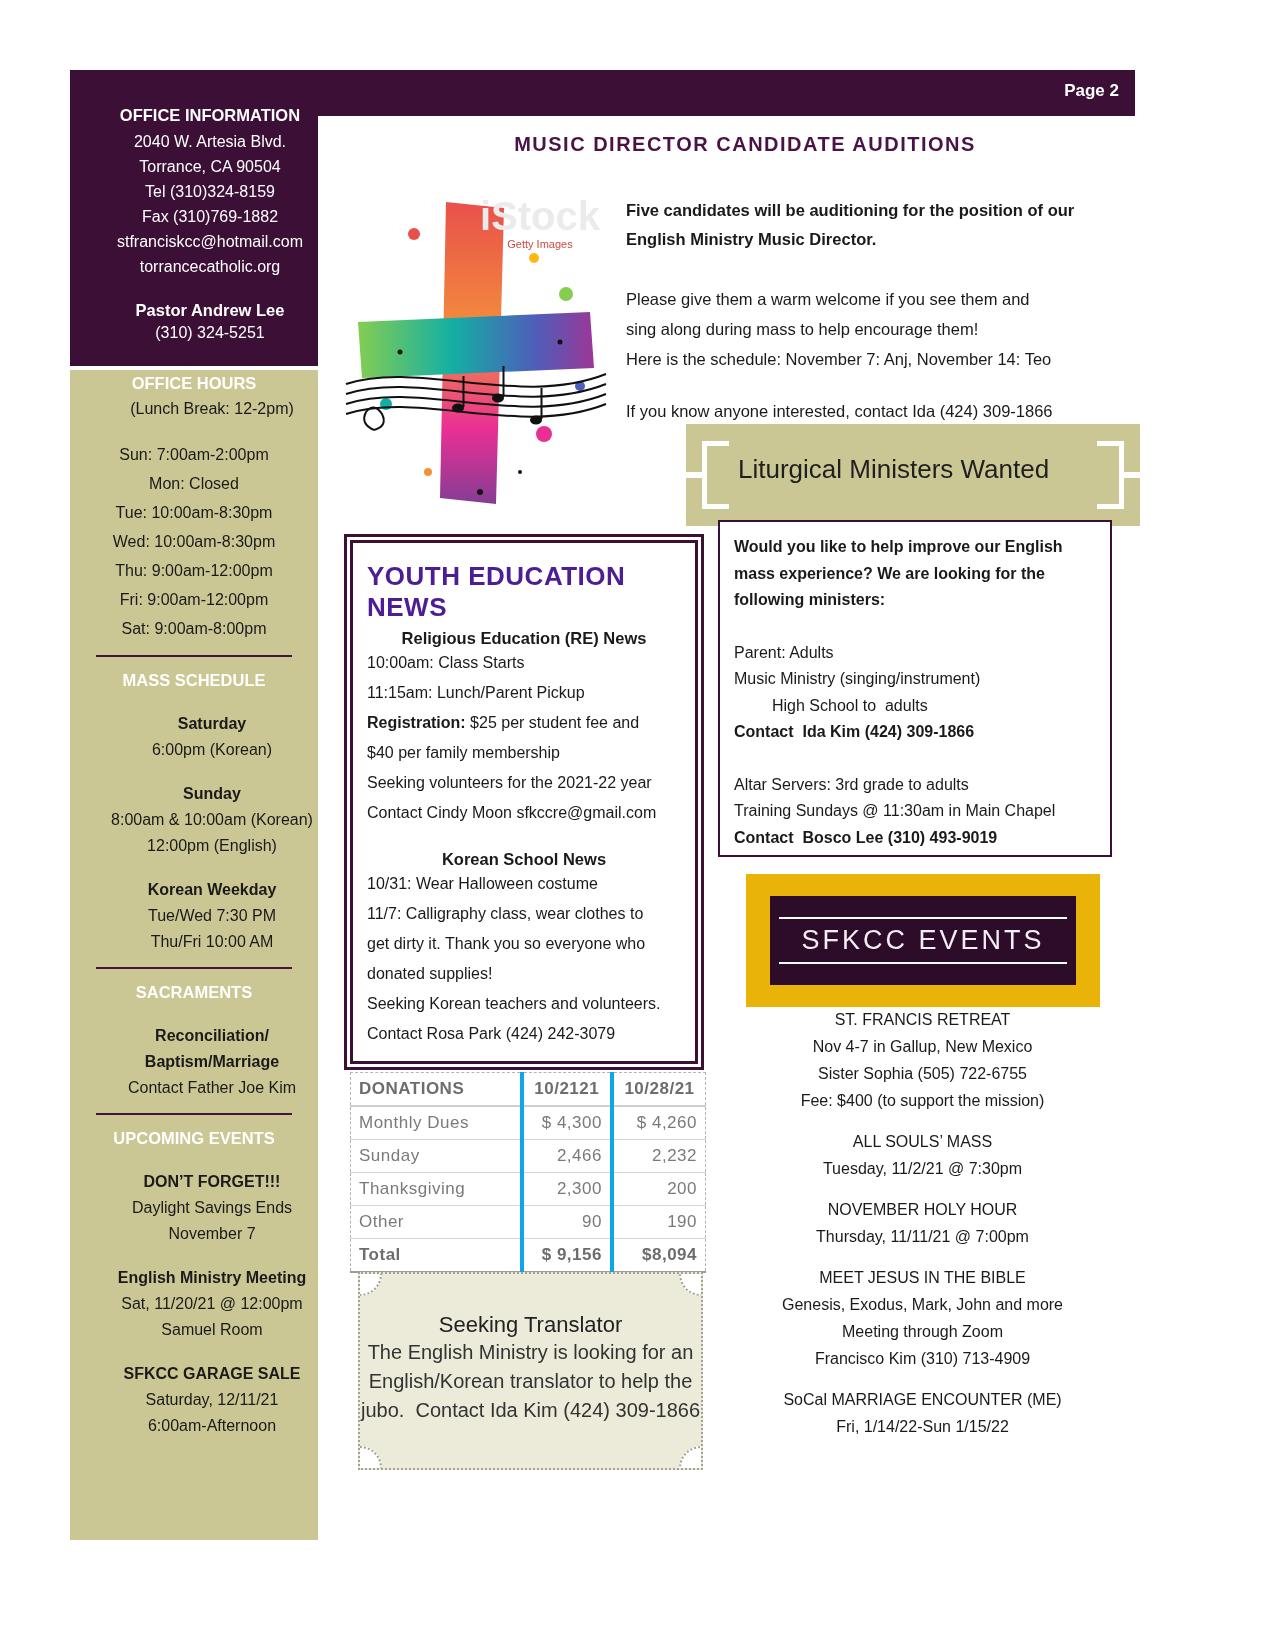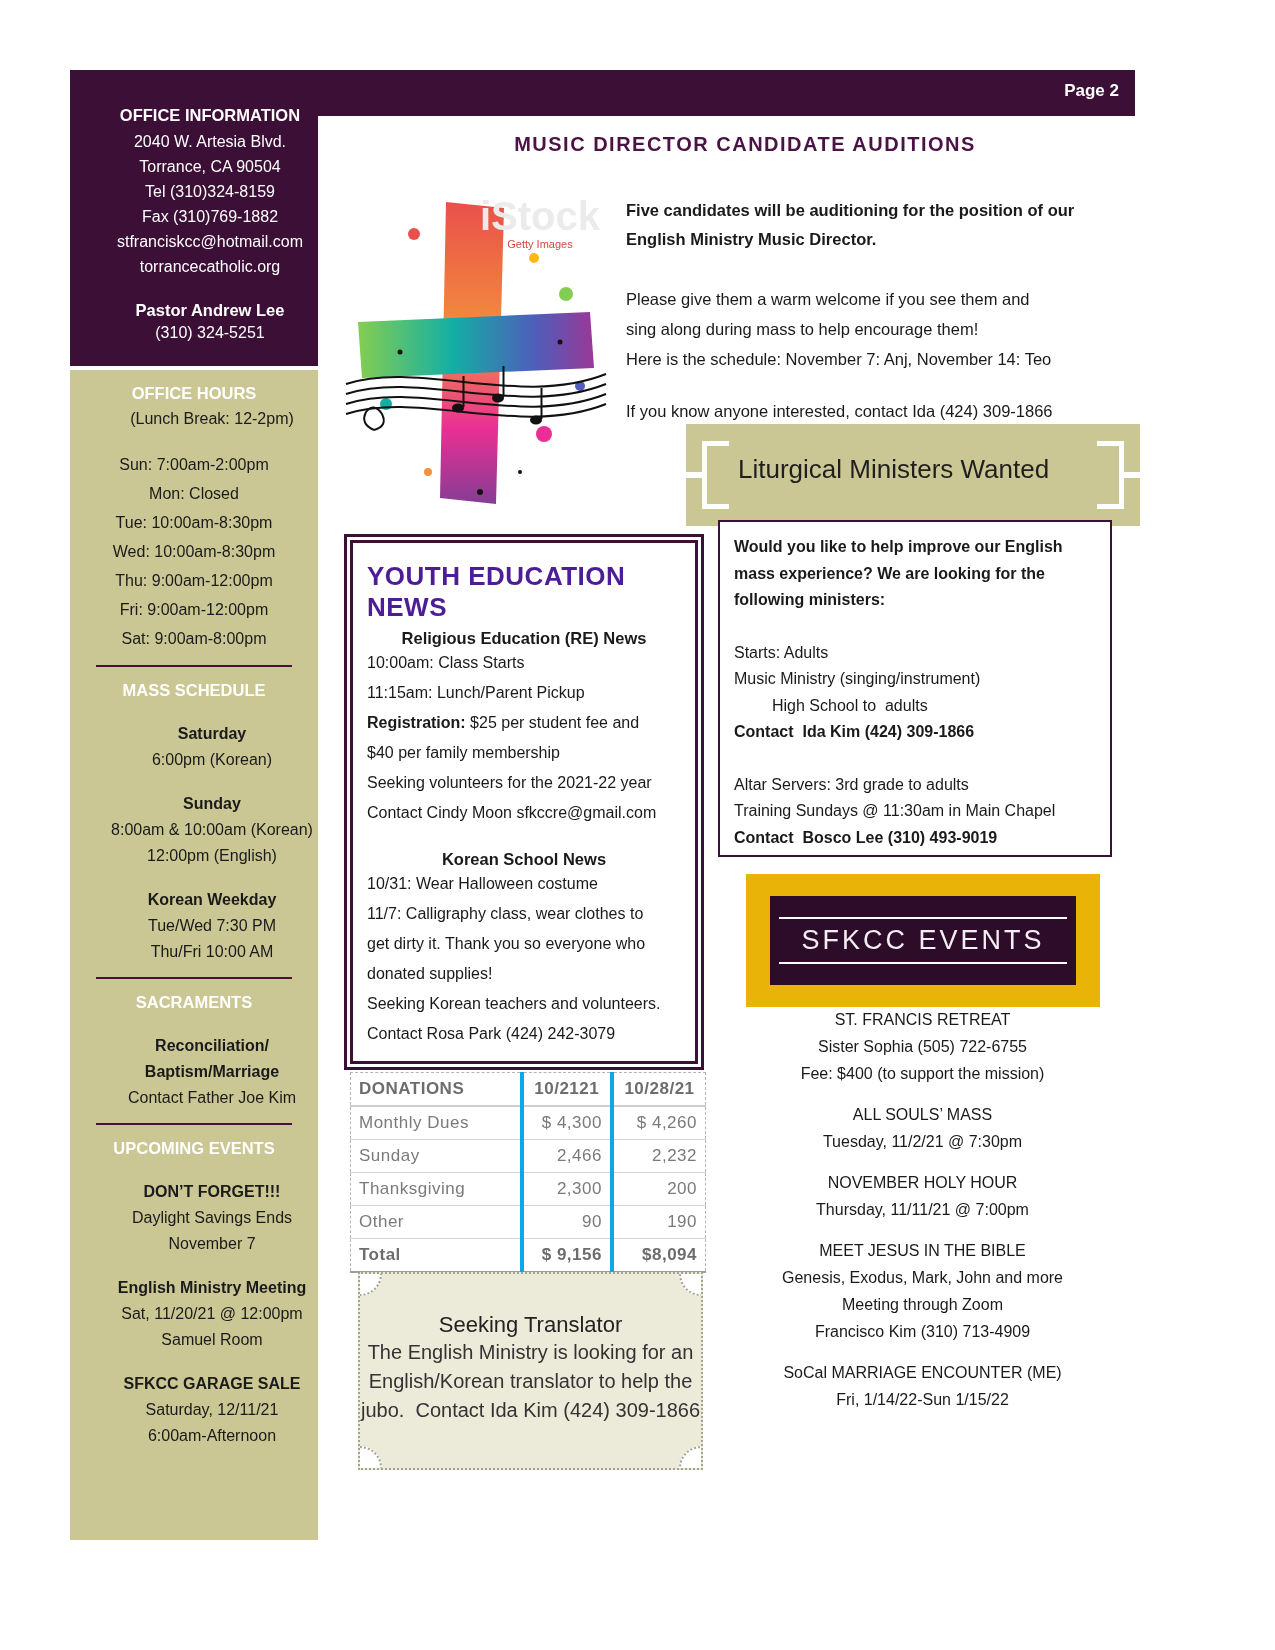--- a/index.html
+++ b/index.html
@@ -12,21 +12,21 @@
   .topbar{left:70px;top:70px;width:1065px;height:46px;background:#3b0f36;}
   .pagenum{position:absolute;right:16px;top:11px;color:#ffffff;font-weight:bold;font-size:17px;}
   .officebox{left:70px;top:70px;width:248px;height:296px;background:#3b0f36;color:#ffffff;
              text-align:center;padding-top:36px;box-sizing:border-box;padding-left:32px;}
   .officebox .t{font-weight:bold;font-size:16.5px;margin-bottom:4px;}
   .officebox .l{font-size:16px;line-height:25px;}
   .officebox .pastor{margin-top:22px;font-weight:bold;font-size:16.5px;}
 
   
   .olive{left:70px;top:370px;width:248px;height:1170px;background:#cbc794;text-align:center;
-         box-sizing:border-box;padding-top:10px;}
+         box-sizing:border-box;}
   .whead{color:#ffffff;font-weight:bold;font-size:16.5px;line-height:26px;}
   .sline{font-size:16px;line-height:26px;margin-left:36px;}
   .hline{font-size:16px;line-height:29px;}
   .bold{font-weight:bold;}
   .sep{width:196px;border:none;border-top:2px solid #4a1040;margin:12px auto 10px auto;}
   .blockgap{height:18px;}
   .smallgap{height:26px;}
 
   
   .mdtitle{left:450px;top:133px;width:590px;text-align:center;color:#4a1245;font-weight:bold;
@@ -228,21 +228,21 @@
     <div class="brk r"></div>
     <div class="tick r"></div>
     <div class="txt">Liturgical Ministers Wanted</div>
   </div>
 
   <div class="abs ministers">
     <div class="ln bold pre">Would you like to help improve our English</div>
     <div class="ln bold pre">mass experience? We are looking for the</div>
     <div class="ln bold pre">following ministers:</div>
     <div class="smallgap"></div>
-    <div class="ln pre">Starts: Adults</div>
+    <div class="ln pre">Parent: Adults</div>
     <div class="ln pre">Music Ministry (singing/instrument)</div>
     <div class="ln pre indent">High School to  adults</div>
     <div class="ln bold pre">Contact  Ida Kim (424) 309-1866</div>
     <div class="smallgap"></div>
     <div class="ln pre">Altar Servers: 3rd grade to adults</div>
     <div class="ln pre">Training Sundays @ 11:30am in Main Chapel</div>
     <div class="ln bold pre">Contact  Bosco Lee (310) 493-9019</div>
   </div>
 
   <div class="abs youthOuter">
@@ -314,20 +314,21 @@
 
   <div class="abs evbanner">
     <div class="evinner">
       <div class="evrule">SFKCC EVENTS</div>
     </div>
   </div>
 
   <div class="abs events">
     <div class="evblock">
       <div class="evh">ST. FRANCIS RETREAT</div>
+      <div class="evl">Nov 4-7 in Gallup, New Mexico</div>
       <div class="evl">Sister Sophia (505) 722-6755</div>
       <div class="evl">Fee: $400 (to support the mission)</div>
     </div>
     <div class="evblock">
       <div class="evh">ALL SOULS’ MASS</div>
       <div class="evl">Tuesday, 11/2/21 @ 7:30pm</div>
     </div>
     <div class="evblock">
       <div class="evh">NOVEMBER HOLY HOUR</div>
       <div class="evl">Thursday, 11/11/21 @ 7:00pm</div>

